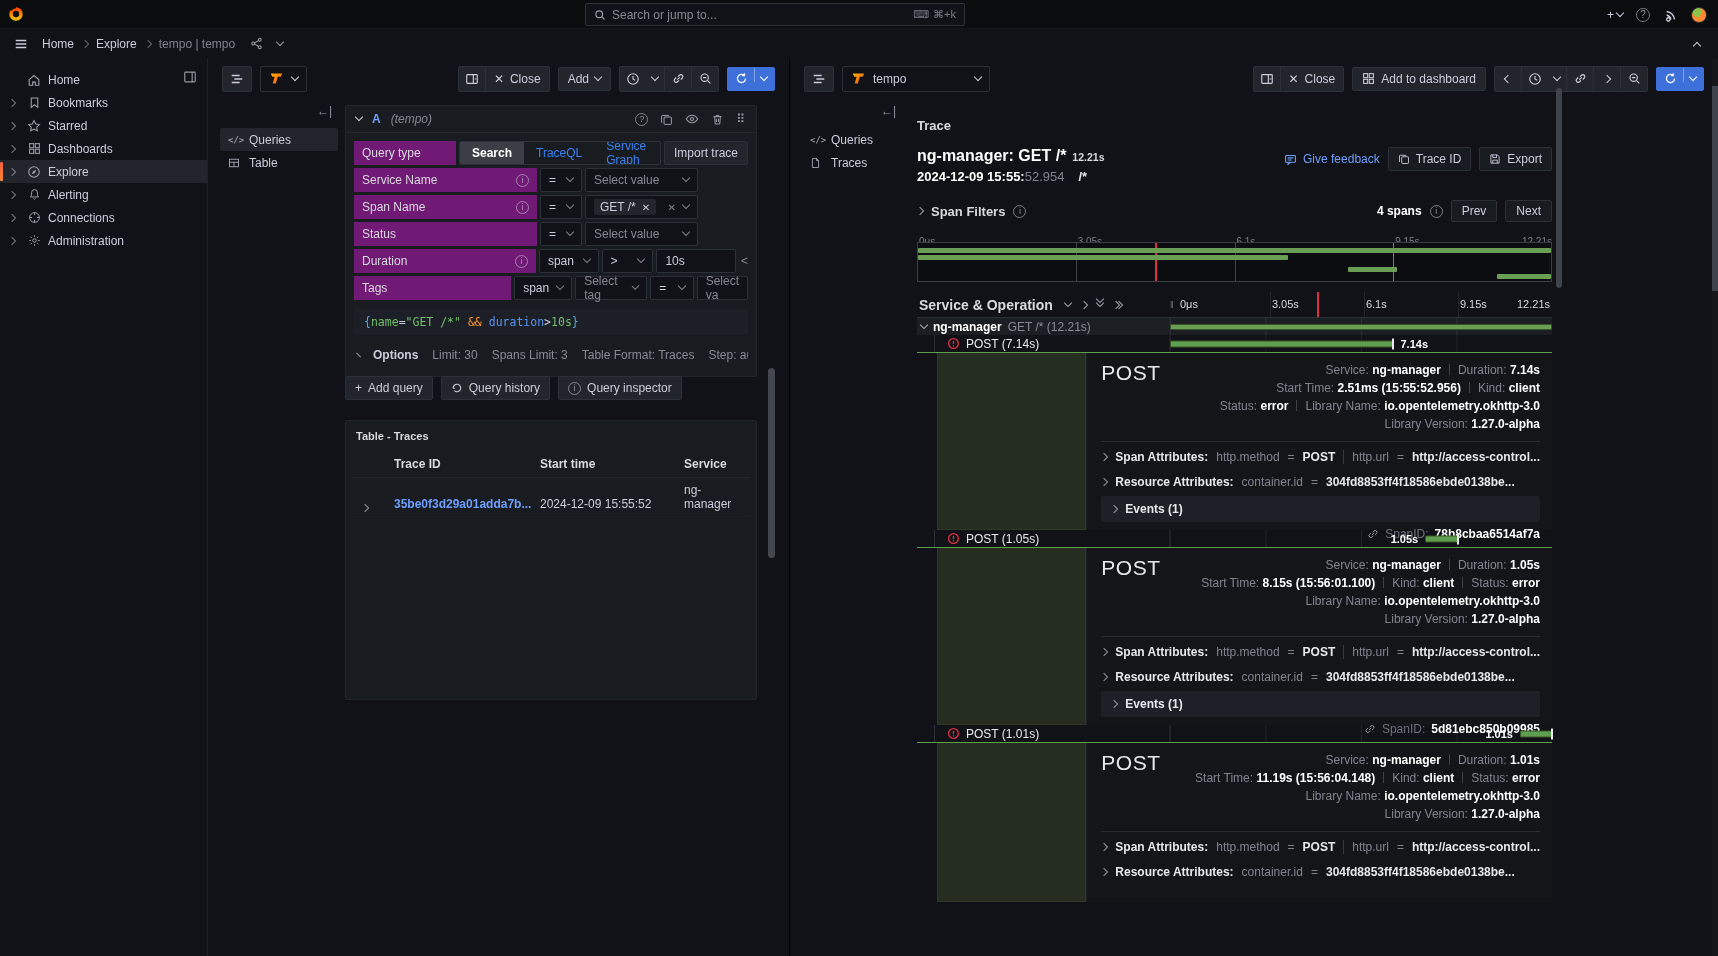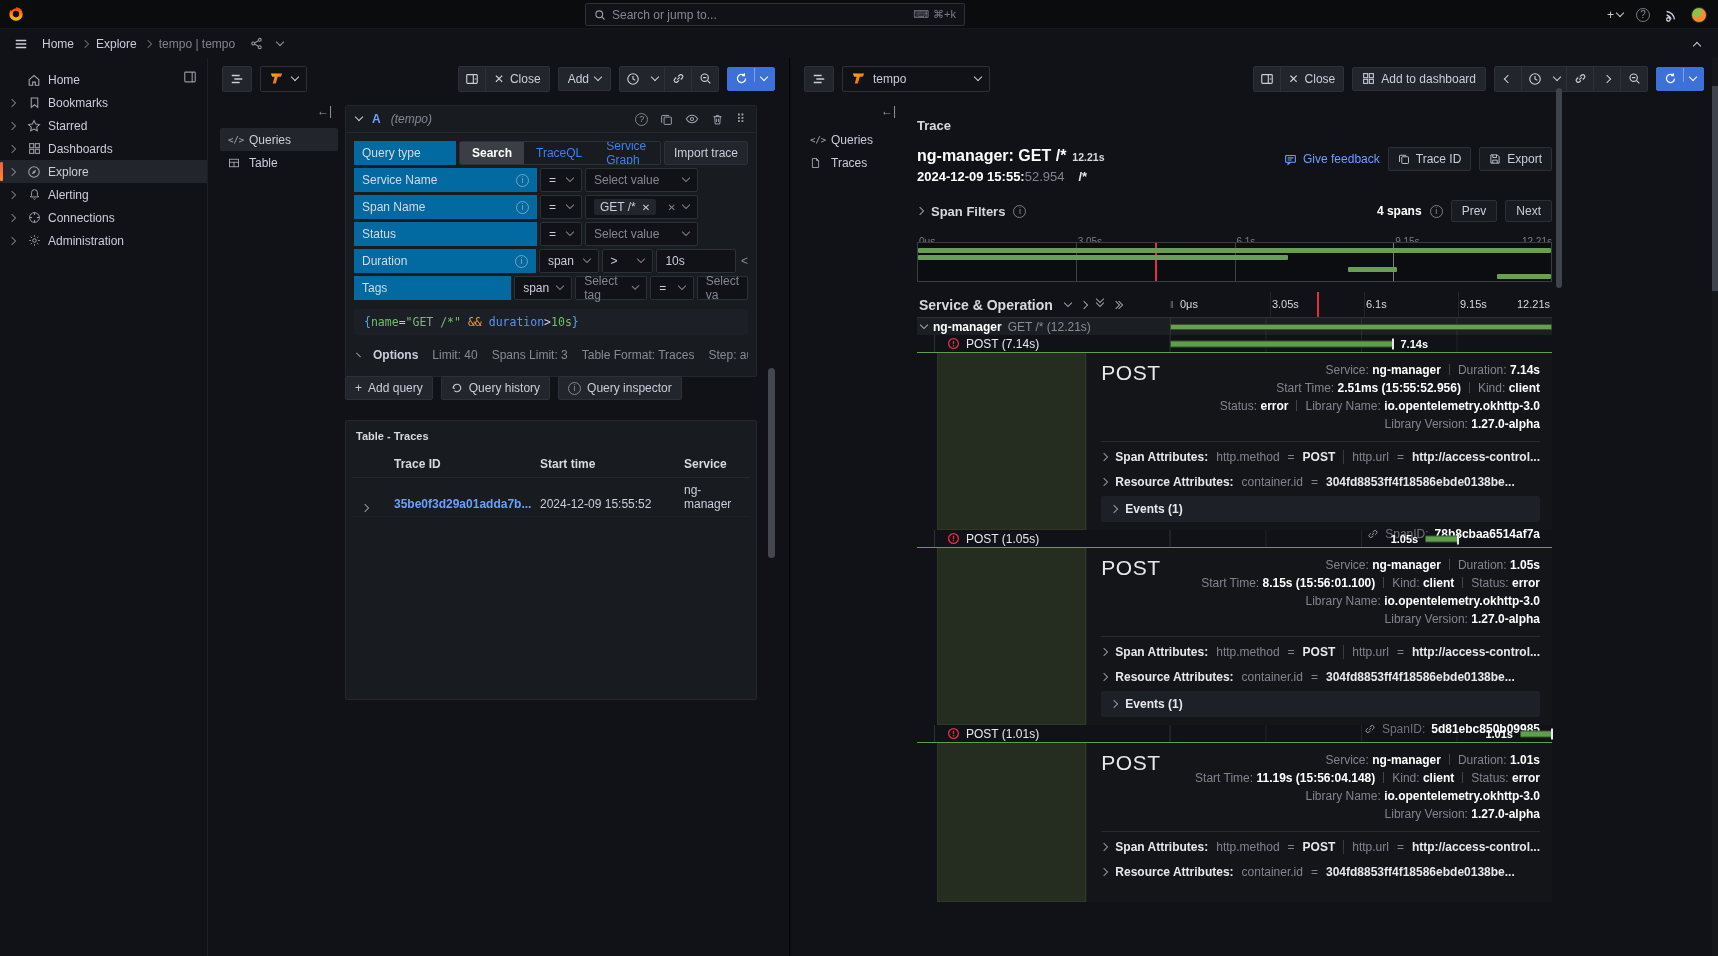--- a/index.html
+++ b/index.html
@@ -73,21 +73,21 @@
 
   
   #qcard { position:absolute; left:137px; top:47px; width:412px; background:#181b1f;
            border:1px solid #23262d; border-radius:2px; overflow:hidden; }
   #qcard-header { height:27px; display:flex; align-items:center; gap:10px; padding:0 10px; background:#181b1f; border-bottom:1px solid #23262d; }
   #qcard-header .ref { color:#6e9fff; font-weight:bold; }
   #qcard-header .ds { font-style:italic; color:rgba(204,204,220,.6); }
   #qcard-header .hicons { margin-left:auto; display:flex; gap:12px; color:rgba(204,204,220,.75); align-items:center; }
   #qform { padding:8px; display:flex; flex-direction:column; gap:3px; }
   .frow { display:flex; gap:3px; height:24px; align-items:stretch; }
-  .fcell { background:#0369a1; display:flex; align-items:center; padding:0 8px; font-size:12px; color:#d8d9dd; }
+  .fcell { background:#701a75; display:flex; align-items:center; padding:0 8px; font-size:12px; color:#d8d9dd; }
   .fcell.label { width:183px; justify-content:space-between; }
   .fsel { background:#111217; border:1px solid #2c3039; border-radius:2px; display:flex; align-items:center;
           gap:8px; padding:0 8px; color:#ccccdc; }
   .fsel .cv { color:rgba(204,204,220,.6); }
   .chip { background:#22252b; border-radius:2px; padding:1px 6px; display:inline-flex; gap:6px; align-items:center; font-size:12px; }
   .info-i { width:13px; height:13px; border:1px solid rgba(204,204,220,.55); border-radius:50%;
             color:rgba(204,204,220,.65); font-size:9px; display:inline-flex; align-items:center; justify-content:center; }
   .tabbar { display:flex; border:1px solid #2c3039; border-radius:2px; overflow:hidden; height:24px; }
   .tab { padding:0 12px; display:flex; align-items:center; color:#3b82f6; cursor:pointer; }
   .tab.sel { background:#3b3e45; color:#fff; font-weight:bold; }
@@ -546,21 +546,21 @@
             <span class="cv"></span>
           </div>
         <div class="fsel" style="flex:1">
             <span class="muted">Select va</span>
           </div>
       </div>
       <div id="preview"><span class="tk-brace">{</span><span class="tk-key">name</span><span class="tk-op">=</span><span class="tk-str">"GET /*"</span><span> </span><span class="tk-and">&amp;&amp;</span><span> </span><span class="tk-key2">duration</span><span class="tk-op">&gt;</span><span class="tk-val">10s</span><span class="tk-brace">}</span></div>
       <div id="options-row">
         <span class="cv r" style="color:rgba(204,204,220,.7)"></span>
         <span class="olabel">Options</span>
-        <span class="muted">Limit: 40</span>
+        <span class="muted">Limit: 30</span>
         <span class="muted">Spans Limit: 3</span>
         <span class="muted">Table Format: Traces</span>
         <span class="muted">Step: auto</span>
 
       </div>
     </div>
   </div>
 
   <div id="qbuttons">
     <span class="btn">+ <span>Add query</span></span>

